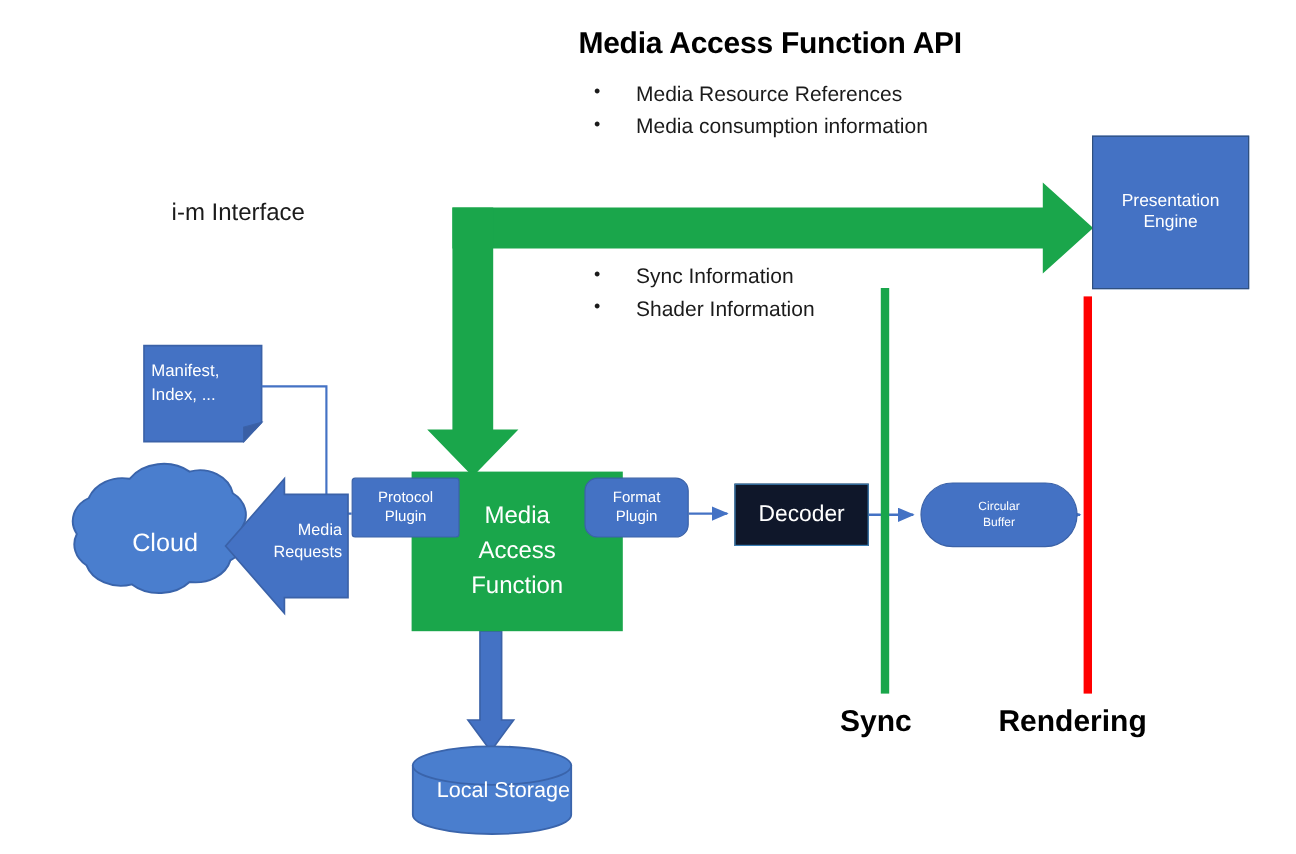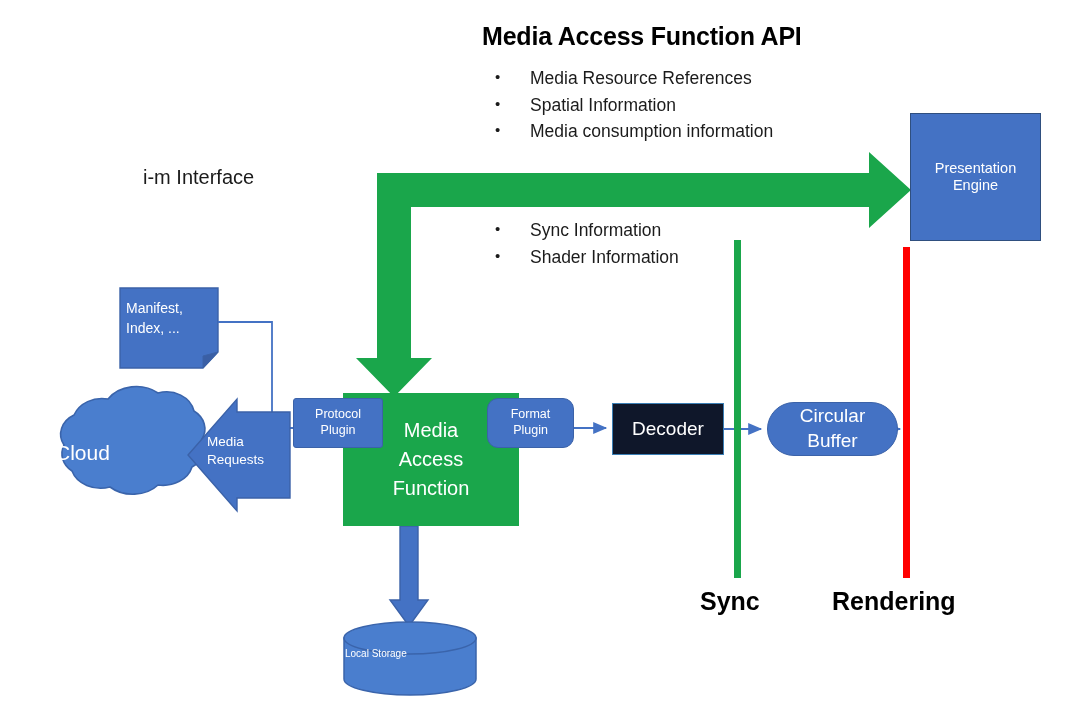--- a/index.html
+++ b/index.html
@@ -135,27 +135,27 @@
     background: #0f172a;
     border: 1.4px solid #3b7fb5;
     font-size: 19px;
   }
   #circular-buffer {
     left: 767px; top: 402px;
     width: 131px; height: 54px;
     background: #4472c4;
     border: 1.4px solid #3b62a8;
     border-radius: 27px;
-    font-size: 19px;
+    font-size: 10px;
     line-height: 1.3;
   }
   .shape-label {
     position: absolute;
     color: #ffffff;
-    text-align: left;
+    text-align: right;
     white-space: pre-line;
     line-height: 1.2;
   }
   #cloud-label {
     left: 55px; top: 440px;
     width: 110px;
     font-size: 21px;
   }
   #manifest-label {
     left: 126px; top: 298px;
@@ -166,21 +166,21 @@
   }
   #media-requests-label {
     left: 207px; top: 433px;
     width: 78px;
     font-size: 13.5px;
     line-height: 1.35;
   }
   #local-storage-label {
     left: 345px; top: 648px;
     width: 130px;
-    font-size: 10px;
+    font-size: 18px;
   }
 </style>
 </head>
 <body>
 
 <div class="canvas">
 
   <svg class="layer" viewBox="0 0 1080 712">
     <defs>
       <marker id="arrowBlue" markerWidth="8" markerHeight="8" refX="6.4" refY="3" orient="auto">
@@ -233,21 +233,20 @@
 
     <rect x="734" y="240" width="7" height="338" fill="#1aa64b"></rect>
 
     <rect x="903" y="247" width="7" height="331" fill="#ff0000"></rect>
   </svg>
 
   <div class="txt" id="api-title">Media Access Function API</div>
 
   <ul class="bullet-list" id="api-bullets">
     <li>Media Resource References</li>
-    <li>Spatial Information</li>
     <li>Media consumption information</li>
   </ul>
 
   <ul class="bullet-list" id="sync-bullets">
     <li>Sync Information</li>
     <li>Shader Information</li>
   </ul>
 
   <div class="txt" id="im-interface">i-m Interface</div>
 

